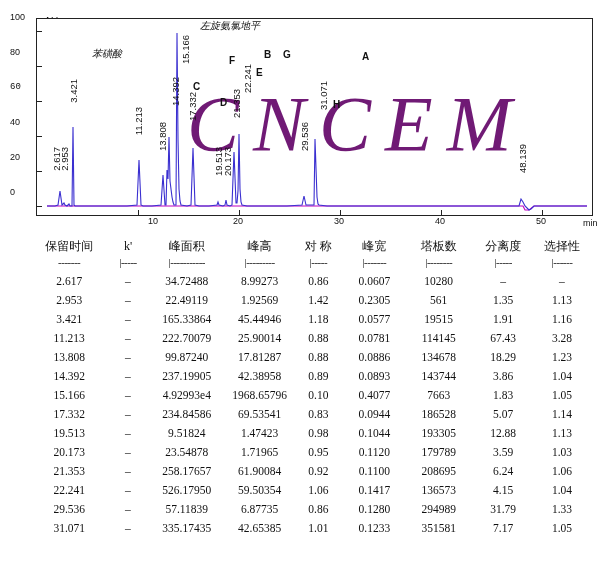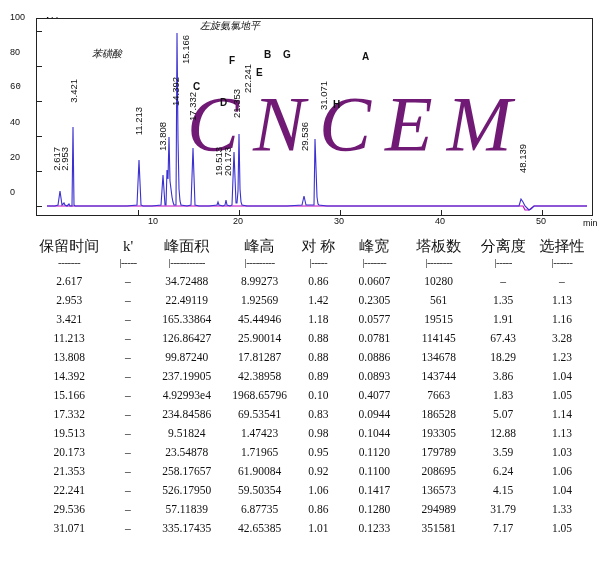--- a/index.html
+++ b/index.html
@@ -23,21 +23,21 @@
   .cmplabel{position:absolute;font-size:10px;white-space:nowrap;font-style:italic;}
   .idlabel{position:absolute;font-size:10px;font-weight:bold;}
 
   
   #watermark{position:absolute;left:150px;top:60px;font-size:78px;color:#701a75;font-family:"Liberation Serif",serif;letter-spacing:14px;font-style:italic;z-index:0;pointer-events:none;}
 
   
   #table-area{position:absolute;left:30px;top:238px;width:560px;font-family:"Liberation Serif",serif;font-size:11.5px;color:#111;}
   table{border-collapse:collapse;width:100%;}
   th,td{padding:1px 2px;text-align:center;font-weight:normal;white-space:nowrap;}
-  thead th{font-size:15px;line-height:14px;}
+  thead th{font-size:12px;line-height:14px;}
   .hdr2{font-size:11px;}
   .sep td{font-size:11px;letter-spacing:-0.5px;padding-top:0;padding-bottom:1px;}
   tbody td{line-height:17px;font-size:11.5px;}
   .c0{width:14%}.c1{width:7%}.c2{width:14%}.c3{width:12%}.c4{width:9%}
   .c5{width:11%}.c6{width:12%}.c7{width:11%}.c8{width:10%}
 </style>
 </head>
 <body>
 
 <div id="wrap">
@@ -188,21 +188,21 @@
             <td>45.44946</td>
             <td>1.18</td>
             <td>0.0577</td>
             <td>19515</td>
             <td>1.91</td>
             <td>1.16</td>
           </tr>
           <tr>
             <td>11.213</td>
             <td>–</td>
-            <td>126.86427</td>
+            <td>222.70079</td>
             <td>25.90014</td>
             <td>0.88</td>
             <td>0.0781</td>
             <td>114145</td>
             <td>67.43</td>
             <td>3.28</td>
           </tr>
           <tr>
             <td>13.808</td>
             <td>–</td>

